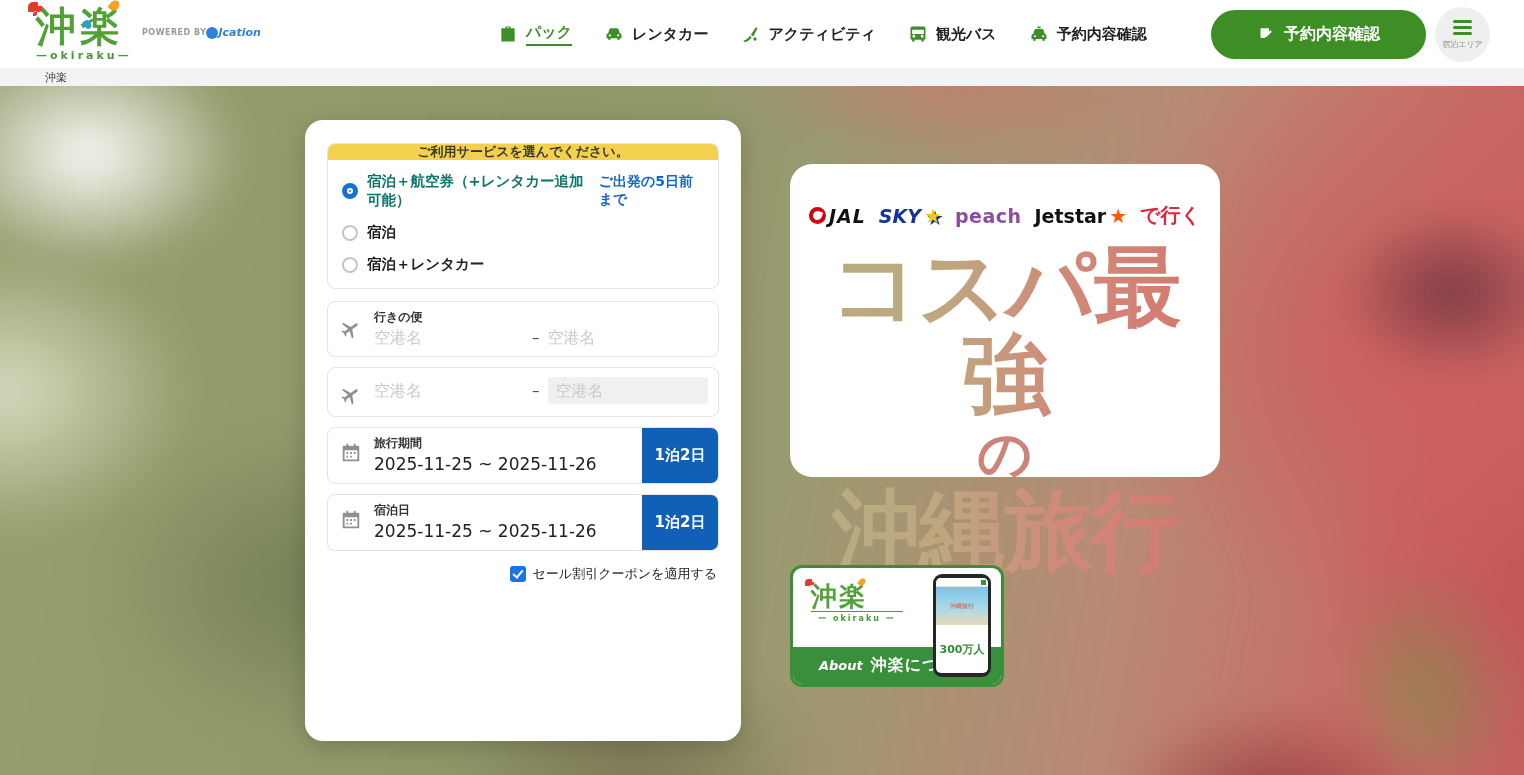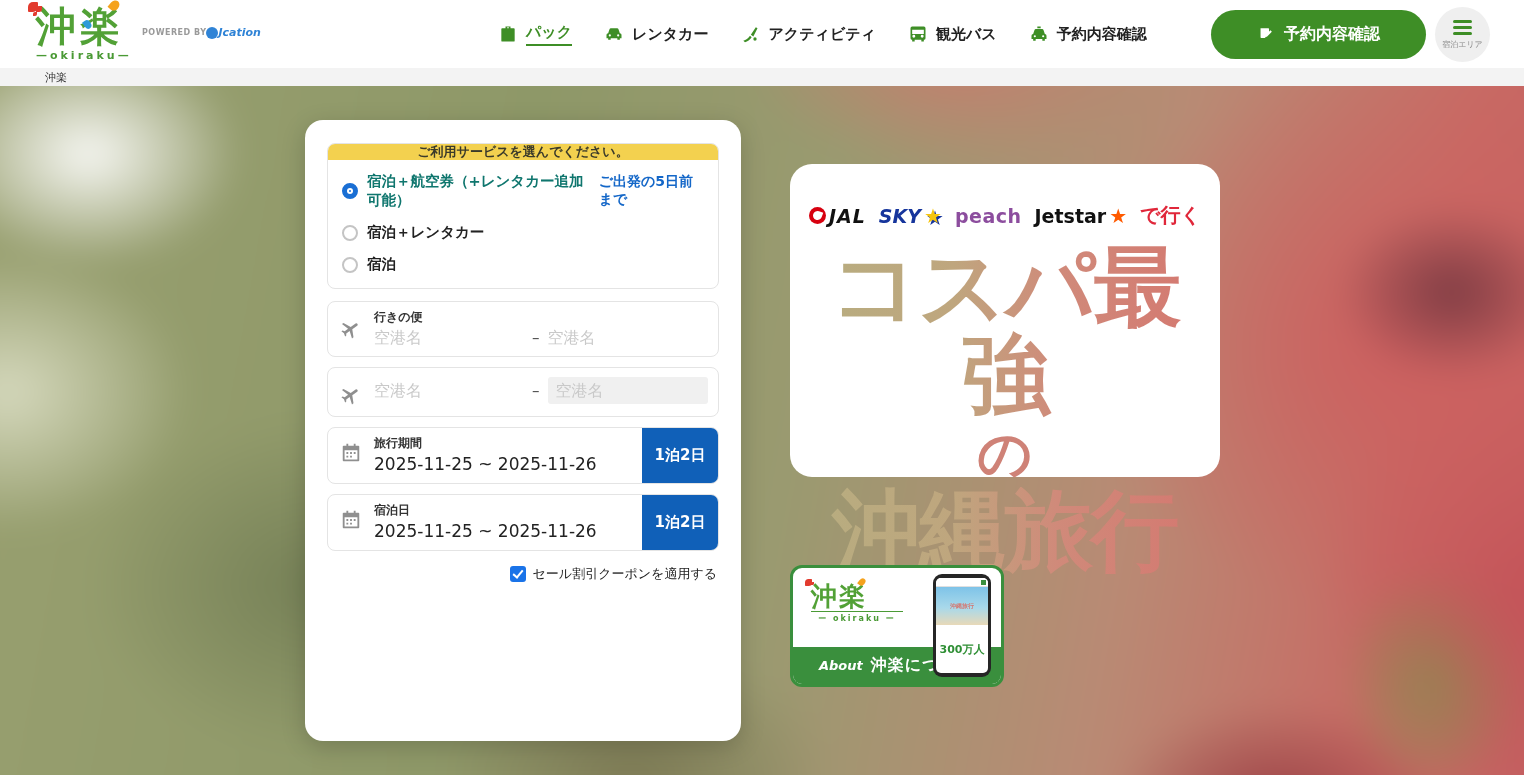--- a/index.html
+++ b/index.html
@@ -227,25 +227,25 @@
     <div class="card svc-card" data-interactable="false">
       <div class="svc-head" data-interactable="false">ご利用サービスを選んでください。</div>
       <div class="svc-body" data-interactable="false">
         <div class="radio-row sel" data-interactable="true">
           <span class="radio checked" data-interactable="false"></span>
           <span class="radio-label" data-interactable="false">宿泊＋航空券（+レンタカー追加可能）</span>
           <span class="radio-note" data-interactable="false">ご出発の5日前まで</span>
         </div>
         <div class="radio-row" data-interactable="true">
           <span class="radio" data-interactable="false"></span>
-          <span class="radio-label" data-interactable="false">宿泊＋レンタカー</span>
+          <span class="radio-label" data-interactable="false">宿泊</span>
         </div>
         <div class="radio-row" data-interactable="true">
           <span class="radio" data-interactable="false"></span>
-          <span class="radio-label" data-interactable="false">宿泊</span>
+          <span class="radio-label" data-interactable="false">宿泊＋レンタカー</span>
         </div>
       </div>
     </div>
 
     <div class="card field-card" data-interactable="false">
       <svg class="f-icon" data-interactable="false" viewBox="0 0 24 24">
           <path d="M21 15l-8-4V4.5a1.5 1.5 0 0 0-3 0V11l-8 4v2l8-2.5V19l-2 1.5V22l3.5-1 3.5 1v-1.5L13 19v-4.5l8 2.5v-2z" transform="rotate(55 12 12)"></path>
         </svg>
       <div class="f-label" data-interactable="false">行きの便</div>
       <div class="flight-row" data-interactable="false">

